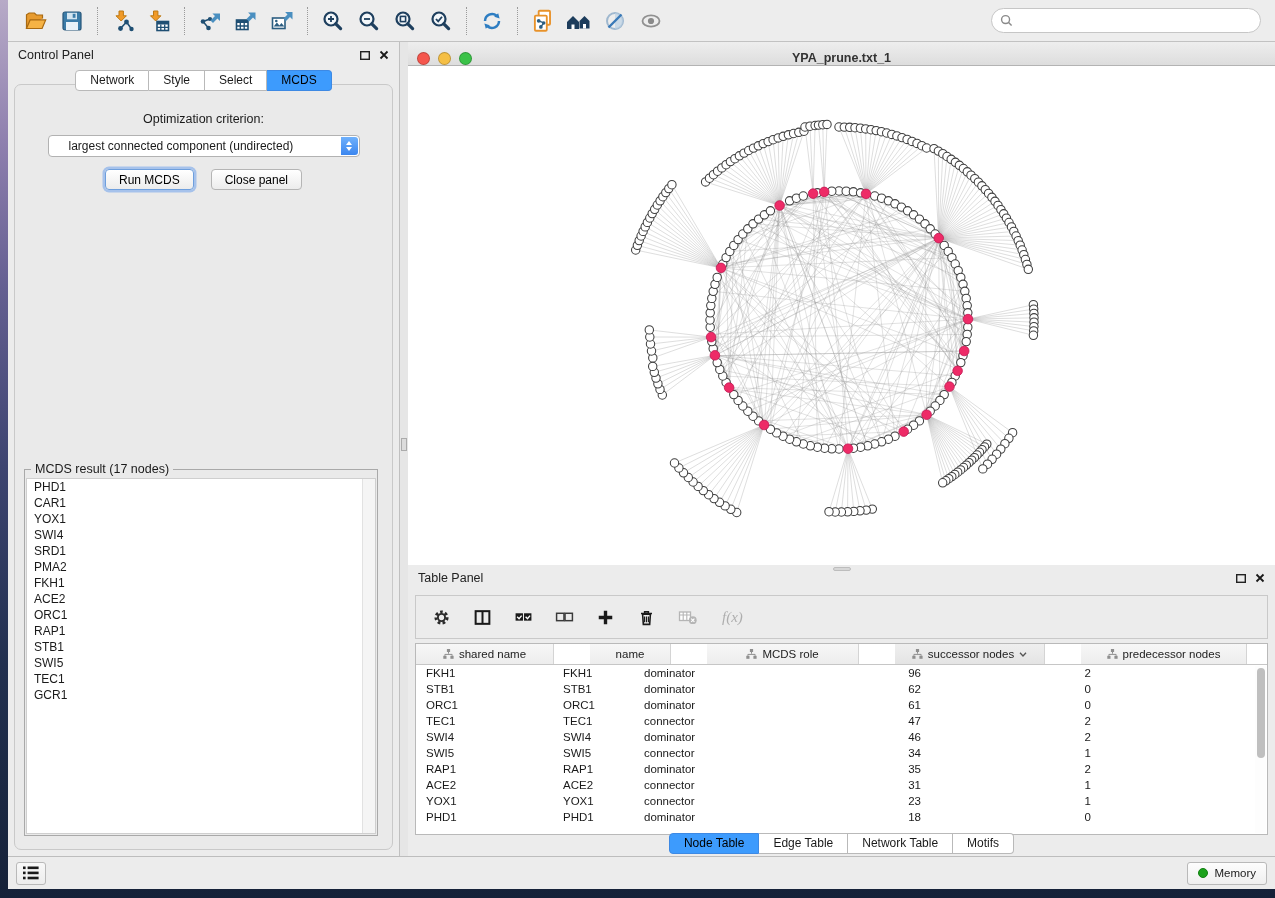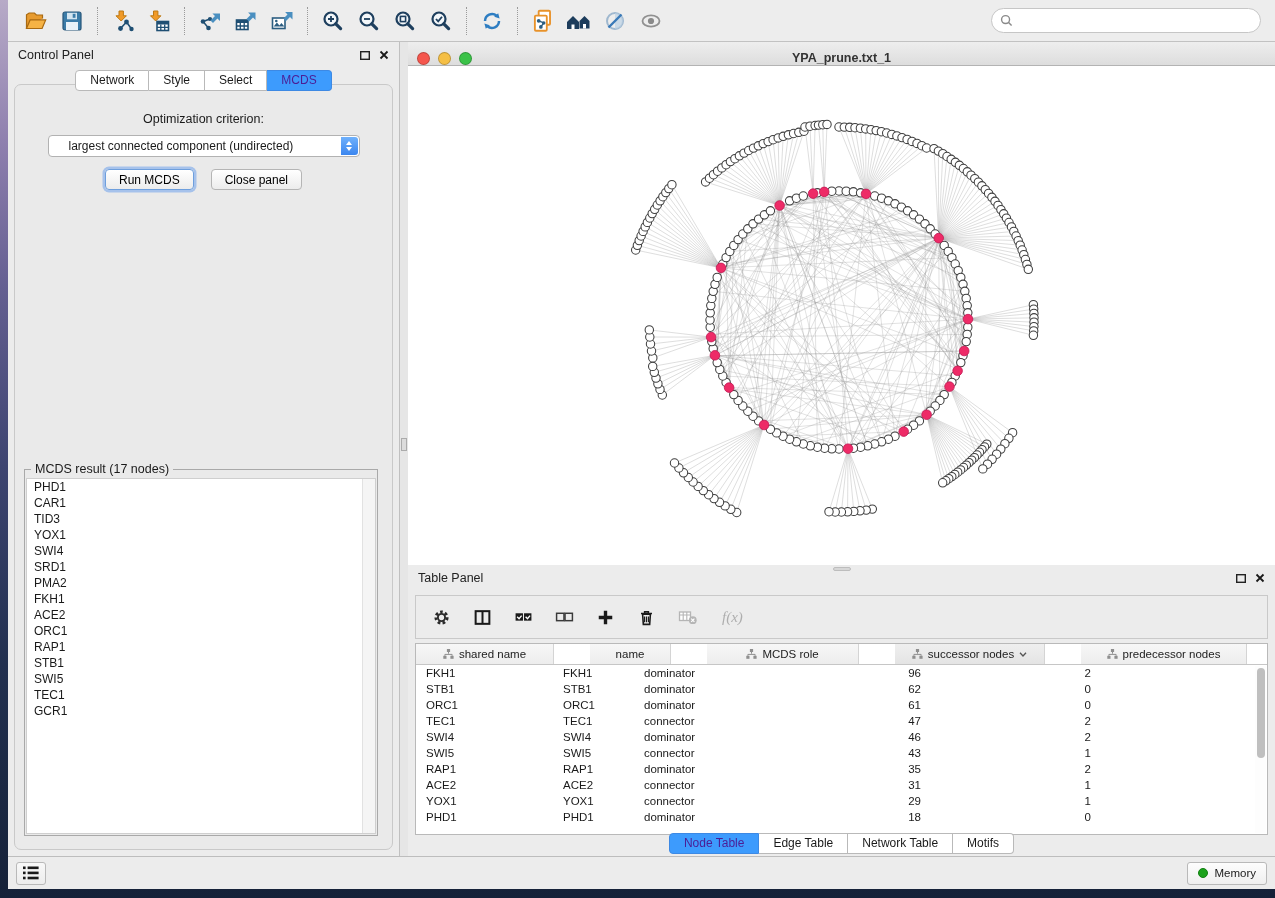--- a/index.html
+++ b/index.html
@@ -30,21 +30,21 @@
   .cpanel { width:392px; flex:0 0 auto; background:#ececec; position:relative; border-right:1px solid #c0c0c0;}
   .panel-header { height:26px; display:flex; align-items:center; padding:0 10px; }
   .panel-title { font-size:12.5px; color:#222; }
   .panel-hdr-icons { margin-left:auto; display:flex; gap:9px; align-items:center; }
   .cp-tabs { position:absolute; top:28px; left:0; right:0; display:flex; justify-content:center; z-index:2; }
   .tabseg { display:flex; }
   .tabseg .tab { background:#fff; border:1px solid #b9b9b9; border-left:none; font-size:12px;
                  padding:2px 14px 3px; color:#1a1a1a; cursor:default; }
   .tabseg .tab:first-child { border-left:1px solid #b9b9b9; border-radius:4px 0 0 4px; }
   .tabseg .tab:last-child { border-radius:0 4px 4px 0; }
-  .tabseg .tab.active { background:#3d9bfd; border-color:#3d89e4; color:#4c1d95; }
+  .tabseg .tab.active { background:#3d9bfd; border-color:#3d89e4; color:#000000; }
   .cp-body { position:absolute; left:6px; right:6px; top:42px; bottom:6px;
              background:#eaeaea; border:1px solid #c9c9c9; border-radius:7px; }
   .crit-label { text-align:center; margin-top:27px; font-size:12.5px; }
   .selectbox { position:relative; margin:9px auto 0; width:312px; height:22px; background:#fff;
                border:1px solid #b2b2b2; border-radius:4px; font-size:12px;
                display:flex; align-items:center; padding-left:20px; }
   .stepper { position:absolute; right:1px; top:1px; bottom:1px; width:17px; border-radius:0 3px 3px 0;
              background:linear-gradient(180deg,#6fb1fc,#3b86ef); display:flex; flex-direction:column;
              align-items:center; justify-content:center; gap:2px; }
   .stepper i { width:0; height:0; border-left:3.5px solid transparent; border-right:3.5px solid transparent; }
@@ -291,21 +291,20 @@
         <div class="btnrow">
           <button class="btn focus">Run MCDS</button>
           <button class="btn">Close panel</button>
         </div>
         <div class="groupbox">
           <span class="grouptitle">MCDS result (17 nodes)</span>
           <div class="grouplist">
             <div id="mcds-list">
                 <div class="listitem">PHD1</div>
                 <div class="listitem">CAR1</div>
-                <div class="listitem">TID3</div>
                 <div class="listitem">YOX1</div>
                 <div class="listitem">SWI4</div>
                 <div class="listitem">SRD1</div>
                 <div class="listitem">PMA2</div>
                 <div class="listitem">FKH1</div>
                 <div class="listitem">ACE2</div>
                 <div class="listitem">ORC1</div>
                 <div class="listitem">RAP1</div>
                 <div class="listitem">STB1</div>
                 <div class="listitem">SWI5</div>
@@ -1136,42 +1135,42 @@
                 <div class="td" style="width: 138px; padding-left: 10px;">SWI4</div>
                 <div class="td" style="width: 81px; padding-left: 9px;">SWI4</div>
                 <div class="td" style="width: 152px; padding-left: 9px;">dominator</div>
                 <div class="td num" style="width: 150px; padding-left: 0px; padding-right: 16px;">46</div>
                 <div class="td num" style="width: 166px; padding-left: 0px; padding-right: 12px;">2</div>
               </div>
               <div class="trow">
                 <div class="td" style="width: 138px; padding-left: 10px;">SWI5</div>
                 <div class="td" style="width: 81px; padding-left: 9px;">SWI5</div>
                 <div class="td" style="width: 152px; padding-left: 9px;">connector</div>
-                <div class="td num" style="width: 150px; padding-left: 0px; padding-right: 16px;">43</div>
+                <div class="td num" style="width: 150px; padding-left: 0px; padding-right: 16px;">34</div>
                 <div class="td num" style="width: 166px; padding-left: 0px; padding-right: 12px;">1</div>
               </div>
               <div class="trow">
                 <div class="td" style="width: 138px; padding-left: 10px;">RAP1</div>
                 <div class="td" style="width: 81px; padding-left: 9px;">RAP1</div>
                 <div class="td" style="width: 152px; padding-left: 9px;">dominator</div>
                 <div class="td num" style="width: 150px; padding-left: 0px; padding-right: 16px;">35</div>
                 <div class="td num" style="width: 166px; padding-left: 0px; padding-right: 12px;">2</div>
               </div>
               <div class="trow">
                 <div class="td" style="width: 138px; padding-left: 10px;">ACE2</div>
                 <div class="td" style="width: 81px; padding-left: 9px;">ACE2</div>
                 <div class="td" style="width: 152px; padding-left: 9px;">connector</div>
                 <div class="td num" style="width: 150px; padding-left: 0px; padding-right: 16px;">31</div>
                 <div class="td num" style="width: 166px; padding-left: 0px; padding-right: 12px;">1</div>
               </div>
               <div class="trow">
                 <div class="td" style="width: 138px; padding-left: 10px;">YOX1</div>
                 <div class="td" style="width: 81px; padding-left: 9px;">YOX1</div>
                 <div class="td" style="width: 152px; padding-left: 9px;">connector</div>
-                <div class="td num" style="width: 150px; padding-left: 0px; padding-right: 16px;">29</div>
+                <div class="td num" style="width: 150px; padding-left: 0px; padding-right: 16px;">23</div>
                 <div class="td num" style="width: 166px; padding-left: 0px; padding-right: 12px;">1</div>
               </div>
               <div class="trow">
                 <div class="td" style="width: 138px; padding-left: 10px;">PHD1</div>
                 <div class="td" style="width: 81px; padding-left: 9px;">PHD1</div>
                 <div class="td" style="width: 152px; padding-left: 9px;">dominator</div>
                 <div class="td num" style="width: 150px; padding-left: 0px; padding-right: 16px;">18</div>
                 <div class="td num" style="width: 166px; padding-left: 0px; padding-right: 12px;">0</div>
               </div>
             </div>

